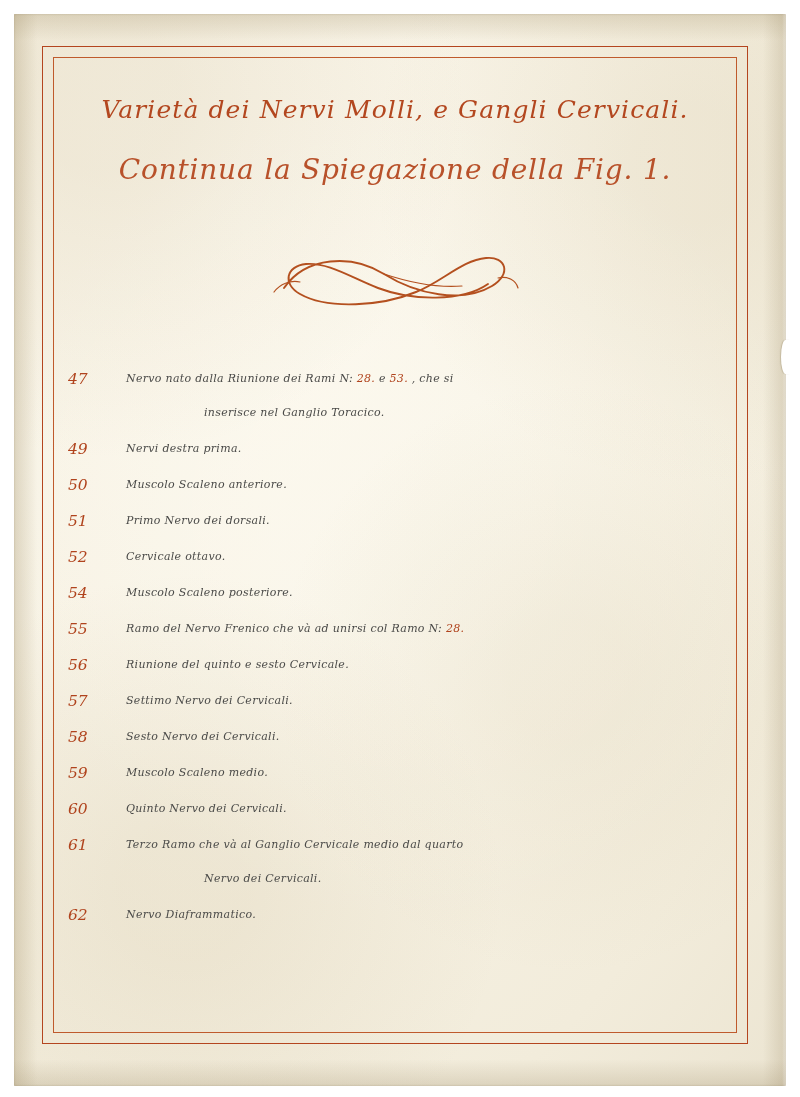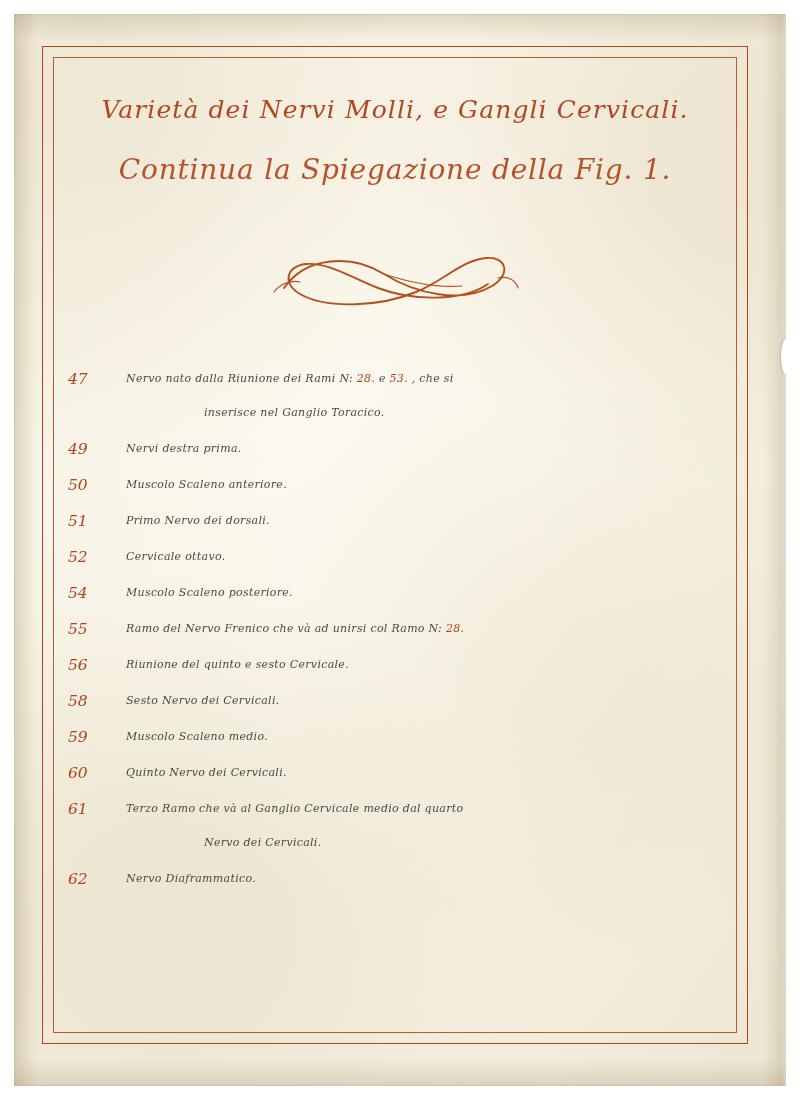--- a/index.html
+++ b/index.html
@@ -255,20 +255,24 @@
         <span>Ramo del Nervo Frenico che và ad unirsi col Ramo N:</span>
         <span class="hl">28.</span>
       </div>
     </div>
 
     <div class="row">
       <div class="num">56</div>
       <div class="txt">Riunione del quinto e sesto Cervicale.</div>
     </div>
 
+    <div class="row">
+      <div class="num">57</div>
+      <div class="txt">Settimo Nervo dei Cervicali.</div>
+    </div>
 
     <div class="row">
       <div class="num">58</div>
       <div class="txt">Sesto Nervo dei Cervicali.</div>
     </div>
 
     <div class="row">
       <div class="num">59</div>
       <div class="txt">Muscolo Scaleno medio.</div>
     </div>

